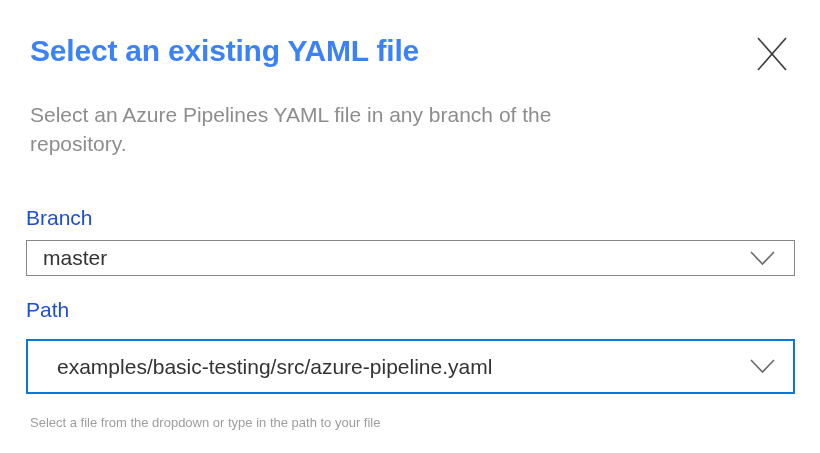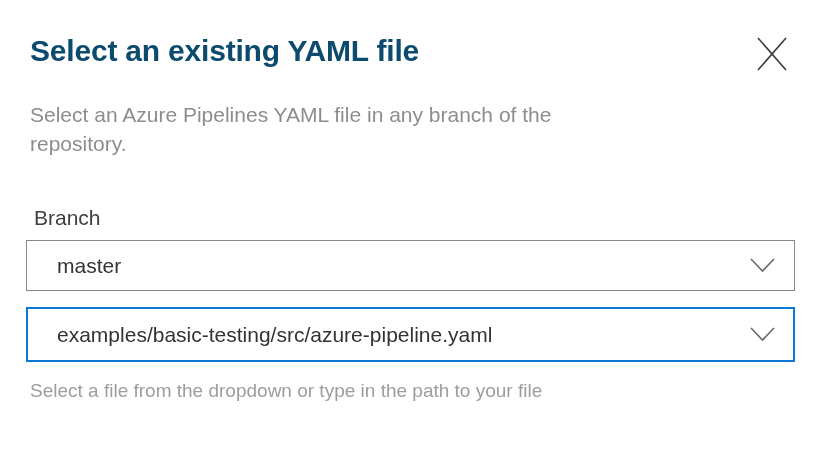--- a/index.html
+++ b/index.html
@@ -18,79 +18,79 @@
     display: flex;
     justify-content: space-between;
     align-items: flex-start;
   }
   .title {
     margin-left: 4px;
     margin-top: 2px;
     font-size: 30px;
     font-weight: 700;
     letter-spacing: -0.2px;
-    color: #0c4a6e;
+    color: #3b82f6;
     line-height: 38px;
   }
   .close-btn {
     background: none;
     border: none;
     padding: 0;
     margin: 6px 6px 0 0;
     cursor: pointer;
     width: 34px; height: 36px;
     display: flex; align-items: center; justify-content: center;
   }
   .subtitle {
     margin-left: 4px;
     margin-top: 28px;
     font-size: 21px;
     line-height: 29px;
     color: #8d8d8d;
     max-width: 620px;
   }
   .field-label {
-    margin-left: 8px;
+    margin-left: 0;
     font-size: 21px;
-    color: #404040;
+    color: #1d4ed8;
     line-height: 26px;
   }
   .label-branch { margin-top: 47px; }
   .label-path   { margin-top: 21px; }
   .dropdown {
     margin-top: 9px;
     width: 769px;
-    height: 51px;
+    height: 36px;
     background: #ffffff;
     border: 1px solid #868686;
     display: flex;
     align-items: center;
     justify-content: space-between;
-    padding: 0 19px 0 30px;
+    padding: 0 19px 0 16px;
     cursor: pointer;
   }
   .dropdown.focused {
     margin-top: 16px;
     height: 55px;
     border: 2px solid #0b79d4;
     padding: 0 18px 0 29px;
     gap: 46px;
   }
   .dropdown-value {
     font-size: 21px;
     color: #333333;
     white-space: nowrap;
     overflow: hidden;
     text-overflow: ellipsis;
   }
   .chevron { flex: 0 0 auto; margin-left: 12px; }
   .helper-text {
     margin-left: 4px;
     margin-top: 17px;
-    font-size: 19px;
+    font-size: 13px;
     color: #9d9d9d;
     line-height: 24px;
   }
 </style>
 </head>
 <body>
 
 <div class="panel">
 
   <div class="header-row">
@@ -111,20 +111,21 @@
 
   <div class="dropdown" role="combobox">
     <span class="dropdown-value">master</span>
     <span class="chevron" style="display:flex;">
       <svg width="25" height="15" viewBox="0 0 25 15">
         <polyline points="1,1 12.5,13 24,1" fill="none" stroke="#6b6b6b" stroke-width="1.6"></polyline>
       </svg>
     </span>
   </div>
 
+  <div class="field-label label-path">Path</div>
 
   <div class="dropdown focused" role="combobox">
     <span class="dropdown-value">examples/basic-testing/src/azure-pipeline.yaml</span>
     <span class="chevron" style="display:flex;">
       <svg width="25" height="15" viewBox="0 0 25 15">
         <polyline points="1,1 12.5,13 24,1" fill="none" stroke="#6b6b6b" stroke-width="1.6"></polyline>
       </svg>
     </span>
   </div>
 

